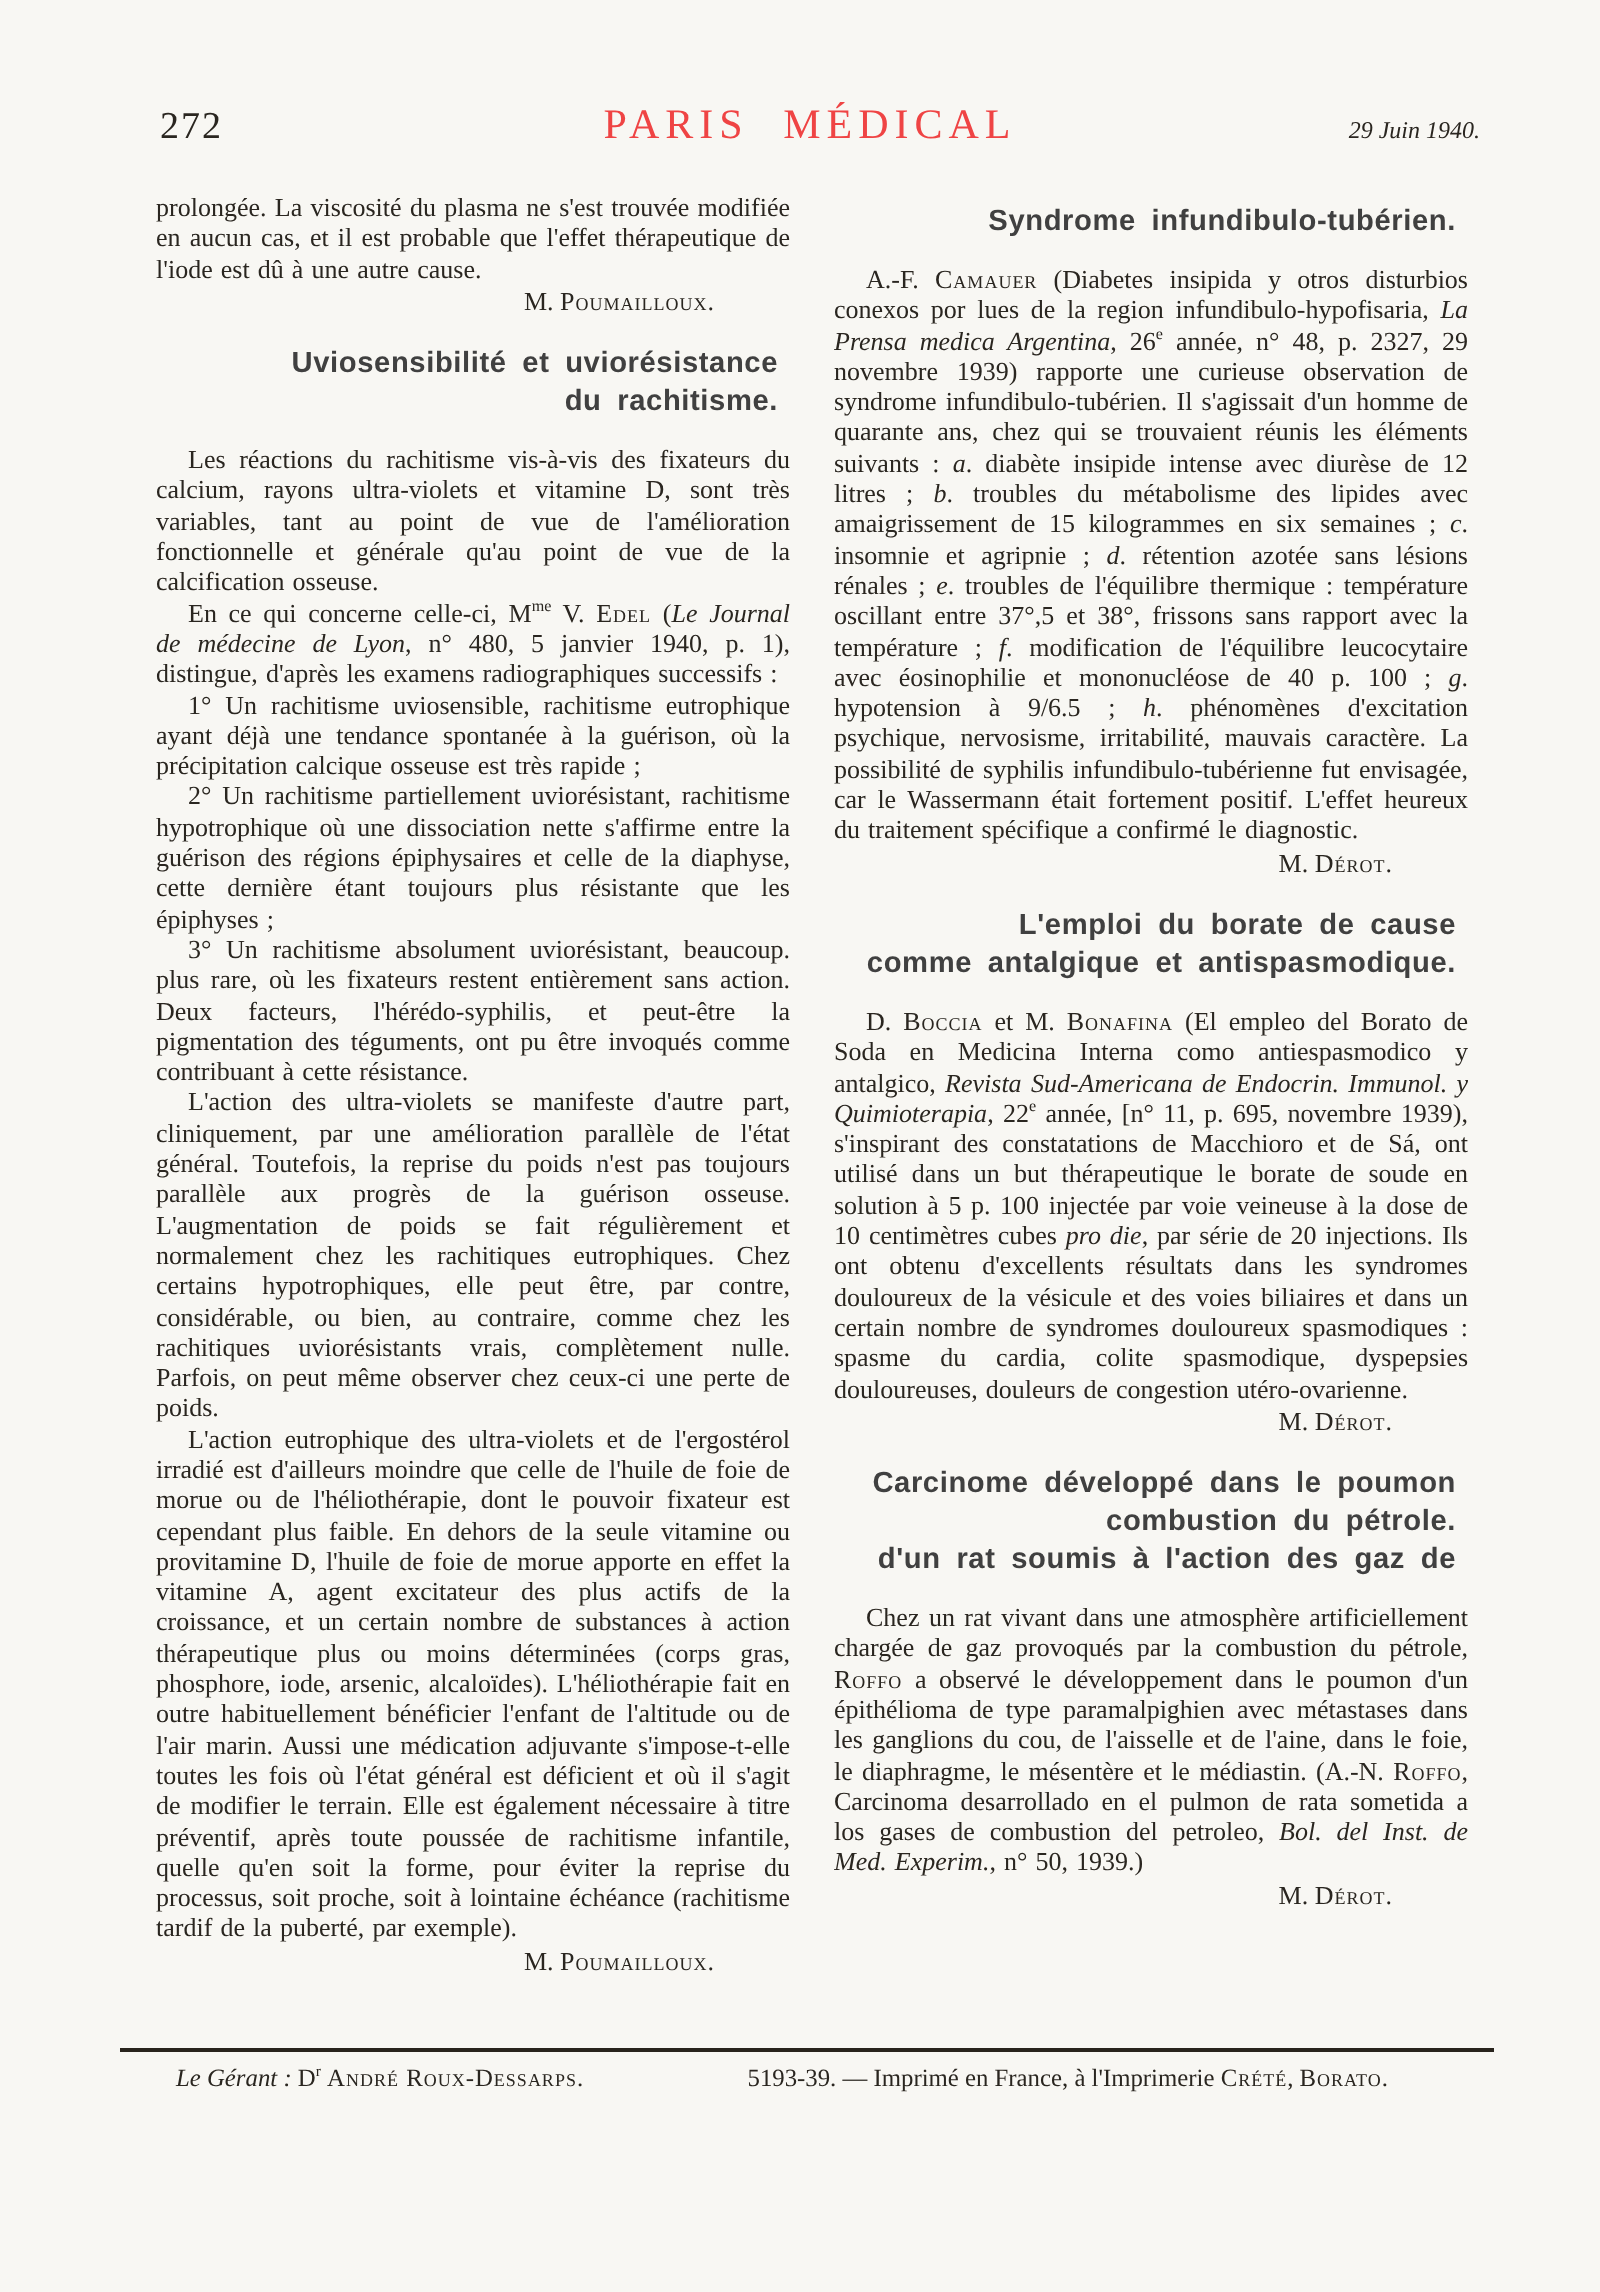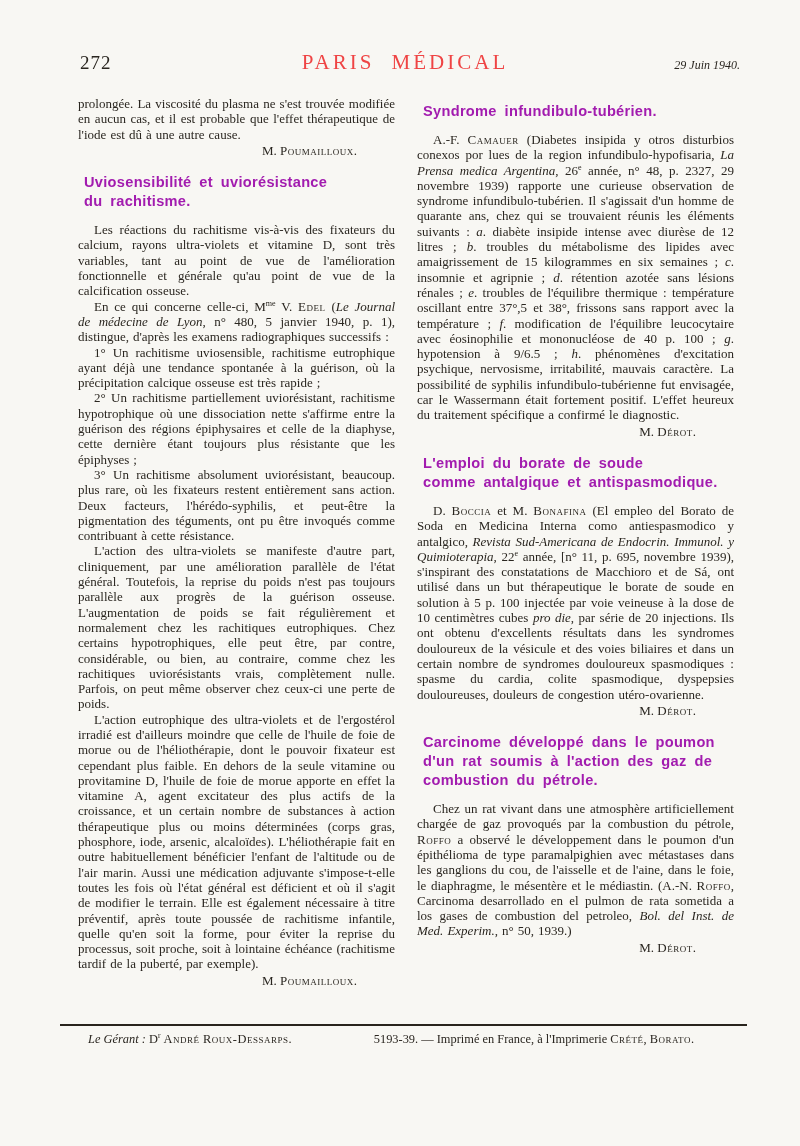--- a/index.html
+++ b/index.html
@@ -36,21 +36,21 @@
     word-spacing:0.8px;
   }
   .para.indent{text-indent:16px;}
   .signature{
     text-align:right;padding-right:38px;
     font-size:13px;line-height:15.3px;margin:1px 0 2px 0;
   }
   .heading{
     font-family:"Liberation Sans", sans-serif;
     font-weight:700;font-size:14.6px;line-height:19px;
-    text-align:left;color:#a21caf;
+    text-align:right;color:#404040;
     margin:15px 6px 11px 6px;
     word-spacing:3.5px;letter-spacing:0.3px;
   }
   .col > .heading:first-child{margin-top:6px;}
   .heading-line{display:block;}
   .seg-normal{}
   .seg-italic{font-style:italic;}
   .seg-sc{font-variant:small-caps;letter-spacing:0.5px;}
   .seg-sup{vertical-align:super;font-size:0.62em;line-height:0;}
   .footer-rule{
@@ -93,29 +93,29 @@
         <p class="para indent"><span class="seg-normal">L'action eutrophique des ultra-violets et de l'ergostérol irradié est d'ailleurs moindre que celle de l'huile de foie de morue ou de l'héliothérapie, dont le pouvoir fixateur est cependant plus faible. En dehors de la seule vitamine ou provitamine D, l'huile de foie de morue apporte en effet la vitamine A, agent excitateur des plus actifs de la croissance, et un certain nombre de substances à action thérapeutique plus ou moins déterminées (corps gras, phosphore, iode, arsenic, alcaloïdes). L'héliothérapie fait en outre habituellement bénéficier l'enfant de l'altitude ou de l'air marin. Aussi une médication adjuvante s'impose-t-elle toutes les fois où l'état général est déficient et où il s'agit de modifier le terrain. Elle est également nécessaire à titre préventif, après toute poussée de rachitisme infantile, quelle qu'en soit la forme, pour éviter la reprise du processus, soit proche, soit à lointaine échéance (rachitisme tardif de la puberté, par exemple).</span></p>
         <div class="signature"><span class="seg-normal">M. </span><span class="seg-sc">Poumailloux</span><span class="seg-normal">.</span></div>
       </div>
     <div class="col">
         <h3 class="heading">
           <span class="heading-line">Syndrome infundibulo-tubérien.</span>
         </h3>
         <p class="para indent"><span class="seg-normal">A.-F. </span><span class="seg-sc">Camauer</span><span class="seg-normal"> (Diabetes insipida y otros disturbios conexos por lues de la region infundibulo-hypofisaria, </span><span class="seg-italic">La Prensa medica Argentina</span><span class="seg-normal">, 26</span><span class="seg-sup">e</span><span class="seg-normal"> année, n° 48, p. 2327, 29 novembre 1939) rapporte une curieuse observation de syndrome infundibulo-tubérien. Il s'agissait d'un homme de quarante ans, chez qui se trouvaient réunis les éléments suivants : </span><span class="seg-italic">a</span><span class="seg-normal">. diabète insipide intense avec diurèse de 12 litres ; </span><span class="seg-italic">b</span><span class="seg-normal">. troubles du métabolisme des lipides avec amaigrissement de 15 kilogrammes en six semaines ; </span><span class="seg-italic">c</span><span class="seg-normal">. insomnie et agripnie ; </span><span class="seg-italic">d</span><span class="seg-normal">. rétention azotée sans lésions rénales ; </span><span class="seg-italic">e</span><span class="seg-normal">. troubles de l'équilibre thermique : température oscillant entre 37°,5 et 38°, frissons sans rapport avec la température ; </span><span class="seg-italic">f</span><span class="seg-normal">. modification de l'équilibre leucocytaire avec éosinophilie et mononucléose de 40 p. 100 ; </span><span class="seg-italic">g</span><span class="seg-normal">. hypotension à 9/6.5 ; </span><span class="seg-italic">h</span><span class="seg-normal">. phénomènes d'excitation psychique, nervosisme, irritabilité, mauvais caractère. La possibilité de syphilis infundibulo-tubérienne fut envisagée, car le Wassermann était fortement positif. L'effet heureux du traitement spécifique a confirmé le diagnostic.</span></p>
         <div class="signature"><span class="seg-normal">M. </span><span class="seg-sc">Dérot</span><span class="seg-normal">.</span></div>
         <h3 class="heading">
-          <span class="heading-line">L'emploi du borate de soude</span>
+          <span class="heading-line">L'emploi du borate de cause</span>
           <span class="heading-line">comme antalgique et antispasmodique.</span>
         </h3>
         <p class="para indent"><span class="seg-normal">D. </span><span class="seg-sc">Boccia</span><span class="seg-normal"> et M. </span><span class="seg-sc">Bonafina</span><span class="seg-normal"> (El empleo del Borato de Soda en Medicina Interna como antiespasmodico y antalgico, </span><span class="seg-italic">Revista Sud-Americana de Endocrin. Immunol. y Quimioterapia</span><span class="seg-normal">, 22</span><span class="seg-sup">e</span><span class="seg-normal"> année, [n° 11, p. 695, novembre 1939), s'inspirant des constatations de Macchioro et de Sá, ont utilisé dans un but thérapeutique le borate de soude en solution à 5 p. 100 injectée par voie veineuse à la dose de 10 centimètres cubes </span><span class="seg-italic">pro die</span><span class="seg-normal">, par série de 20 injections. Ils ont obtenu d'excellents résultats dans les syndromes douloureux de la vésicule et des voies biliaires et dans un certain nombre de syndromes douloureux spasmodiques : spasme du cardia, colite spasmodique, dyspepsies douloureuses, douleurs de congestion utéro-ovarienne.</span></p>
         <div class="signature"><span class="seg-normal">M. </span><span class="seg-sc">Dérot</span><span class="seg-normal">.</span></div>
         <h3 class="heading">
           <span class="heading-line">Carcinome développé dans le poumon</span>
+          <span class="heading-line">combustion du pétrole.</span>
           <span class="heading-line">d'un rat soumis à l'action des gaz de</span>
-          <span class="heading-line">combustion du pétrole.</span>
         </h3>
         <p class="para indent"><span class="seg-normal">Chez un rat vivant dans une atmosphère artificiellement chargée de gaz provoqués par la combustion du pétrole, </span><span class="seg-sc">Roffo</span><span class="seg-normal"> a observé le développement dans le poumon d'un épithélioma de type paramalpighien avec métastases dans les ganglions du cou, de l'aisselle et de l'aine, dans le foie, le diaphragme, le mésentère et le médiastin. (A.-N. </span><span class="seg-sc">Roffo</span><span class="seg-normal">, Carcinoma desarrollado en el pulmon de rata sometida a los gases de combustion del petroleo, </span><span class="seg-italic">Bol. del Inst. de Med. Experim.</span><span class="seg-normal">, n° 50, 1939.)</span></p>
         <div class="signature"><span class="seg-normal">M. </span><span class="seg-sc">Dérot</span><span class="seg-normal">.</span></div>
       </div>
   </div>
 
   <div class="footer-rule"></div>
   <div class="footer">
     <div class="footer-left"><span class="seg-italic">Le Gérant : </span><span class="seg-normal">D</span><span class="seg-sup">r</span><span class="seg-normal"> </span><span class="seg-sc">André Roux-Dessarps</span><span class="seg-normal">.</span></div>
     <div class="footer-right"><span class="seg-normal">5193-39. — Imprimé en France, à l'Imprimerie </span><span class="seg-sc">Crété</span><span class="seg-normal">, </span><span class="seg-sc">Borato</span><span class="seg-normal">.</span></div>

